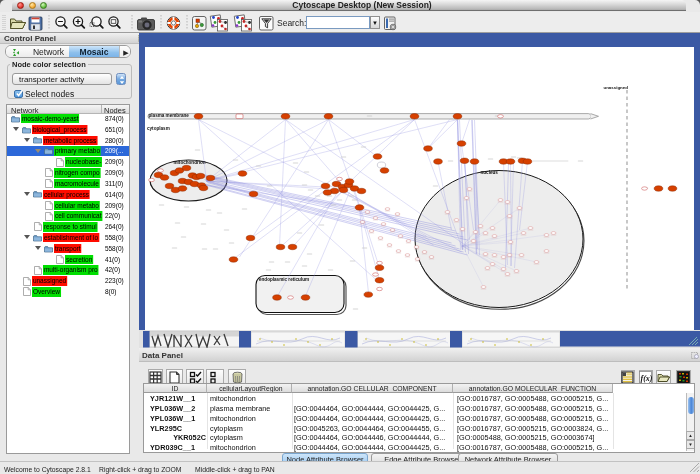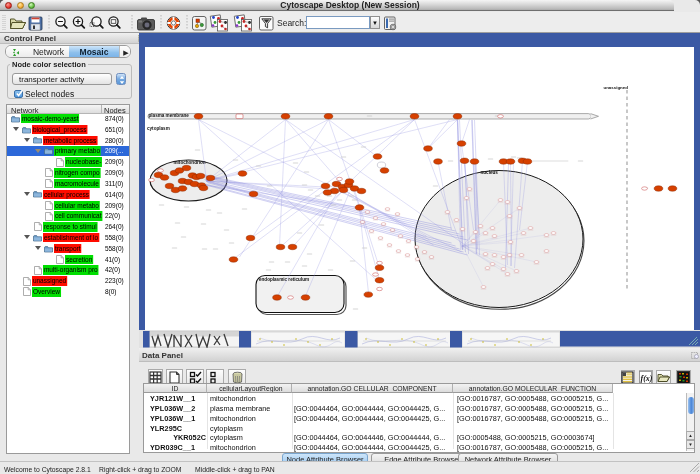--- a/index.html
+++ b/index.html
@@ -1,18 +1,18 @@
 <!DOCTYPE html>
 <html><head><meta charset="utf-8">
 <style>
 *{margin:0;padding:0;box-sizing:border-box;}
 html,body{width:700px;height:474px;overflow:hidden;background:#555;}
 body{font-family:"Liberation Sans",sans-serif;position:relative;}
 #win{position:absolute;left:0;top:0;width:700px;height:474px;background:#e9e9e9;border-radius:5px 5px 0 0;overflow:hidden;}
-#titlebar{position:absolute;left:0;top:0;width:674px;height:11px;background:linear-gradient(#f5f5f5,#d8d8d8 45%,#b8b8b8 90%,#a9a9a9);border-bottom:1px solid #6f6f6f;border-radius:5px 5px 0 0;}
+#titlebar{position:absolute;left:12px;top:0;width:674px;height:11px;background:linear-gradient(#f5f5f5,#d8d8d8 45%,#b8b8b8 90%,#a9a9a9);border-bottom:1px solid #6f6f6f;border-radius:5px 5px 0 0;}
 #titlebar .tl{position:absolute;top:1.5px;width:7px;height:7px;border-radius:50%;}
 #title{position:absolute;top:0px;left:0;width:700px;text-align:center;font-size:8.5px;font-weight:bold;color:#222;line-height:11px;}
 #toolbar{position:absolute;left:0;top:12px;width:700px;height:21px;background:#ededed;border-bottom:1px solid #9e9e9e;}
 #searchlbl{position:absolute;left:277px;top:6px;font-size:8.5px;color:#222;}
 #searchbox{position:absolute;left:306px;top:4px;width:64px;height:13px;background:#fff;border:1px solid #7a9ac0;}
 #searchdrop{position:absolute;left:370px;top:4px;width:10px;height:13px;background:linear-gradient(#fdfdfd,#d8d8d8);border:1px solid #909090;font-size:6px;color:#111;text-align:center;line-height:12px;}
 #cp{position:absolute;left:0;top:33px;width:138px;height:441px;background:#e9e9e9;}
 #cphead{position:absolute;left:0;top:0;width:150px;height:11px;background:linear-gradient(#f0f0f0,#d2d2d2);border-bottom:1px solid #bdbdbd;}
 #cphead span{position:absolute;left:4px;top:1px;font-size:8px;font-weight:bold;color:#333;}
 #tabbar{position:absolute;left:5px;top:12px;width:126px;height:13px;background:#fff;border:1px solid #9c9c9c;border-radius:6px;overflow:hidden;}
@@ -756,20 +756,22 @@
         <div class="td" style="left:6px;top:19.85px;width:56px;font-weight:bold;">YPL036W__2</div>
         <div class="td" style="left:66px;top:19.85px;width:80px;">plasma membrane</div>
         <div class="td" style="left:150px;top:19.85px;width:157px;">[GO:0044464, GO:0044444, GO:0044425, G...</div>
         <div class="td" style="left:313px;top:19.85px;width:155px;">[GO:0016787, GO:0005488, GO:0005215, G...</div>
         <div class="td" style="left:6px;top:29.700000000000003px;width:56px;font-weight:bold;">YPL036W__1</div>
         <div class="td" style="left:66px;top:29.700000000000003px;width:80px;">mitochondrion</div>
         <div class="td" style="left:150px;top:29.700000000000003px;width:157px;">[GO:0044464, GO:0044444, GO:0044425, G...</div>
         <div class="td" style="left:313px;top:29.700000000000003px;width:155px;">[GO:0016787, GO:0005488, GO:0005215, G...</div>
         <div class="td" style="left:6px;top:39.550000000000004px;width:56px;font-weight:bold;">YLR295C</div>
         <div class="td" style="left:66px;top:39.550000000000004px;width:80px;">cytoplasm</div>
+        <div class="td" style="left:150px;top:39.550000000000004px;width:157px;">[GO:0045263, GO:0044464, GO:0044455, G...</div>
+        <div class="td" style="left:313px;top:39.550000000000004px;width:155px;">[GO:0016787, GO:0005215, GO:0003824, G...</div>
         <div class="td" style="left:6px;top:49.400000000000006px;width:56px;font-weight:bold;text-align:right;">YKR052C</div>
         <div class="td" style="left:66px;top:49.400000000000006px;width:80px;">cytoplasm</div>
         <div class="td" style="left:150px;top:49.400000000000006px;width:157px;">[GO:0044464, GO:0044446, GO:0044444, G...</div>
         <div class="td" style="left:313px;top:49.400000000000006px;width:155px;">[GO:0005488, GO:0005215, GO:0003674]</div>
         <div class="td" style="left:6px;top:59.25000000000001px;width:56px;font-weight:bold;">YDR039C__1</div>
         <div class="td" style="left:66px;top:59.25000000000001px;width:80px;">mitochondrion</div>
         <div class="td" style="left:150px;top:59.25000000000001px;width:157px;">[GO:0044464, GO:0044444, GO:0044425, G...</div>
         <div class="td" style="left:313px;top:59.25000000000001px;width:155px;">[GO:0016787, GO:0005488, GO:0005215, G...</div>
         <div style="position:absolute;left:542px;top:9px;width:9px;height:58px;background:#f2f2f2;border-left:1px solid #bbb;"></div>
         <div style="position:absolute;left:543.5px;top:13px;width:6.5px;height:17px;border-radius:3.2px;background:linear-gradient(90deg,#9cc2ee,#4a86d8 55%,#8ab4e8);"></div>

